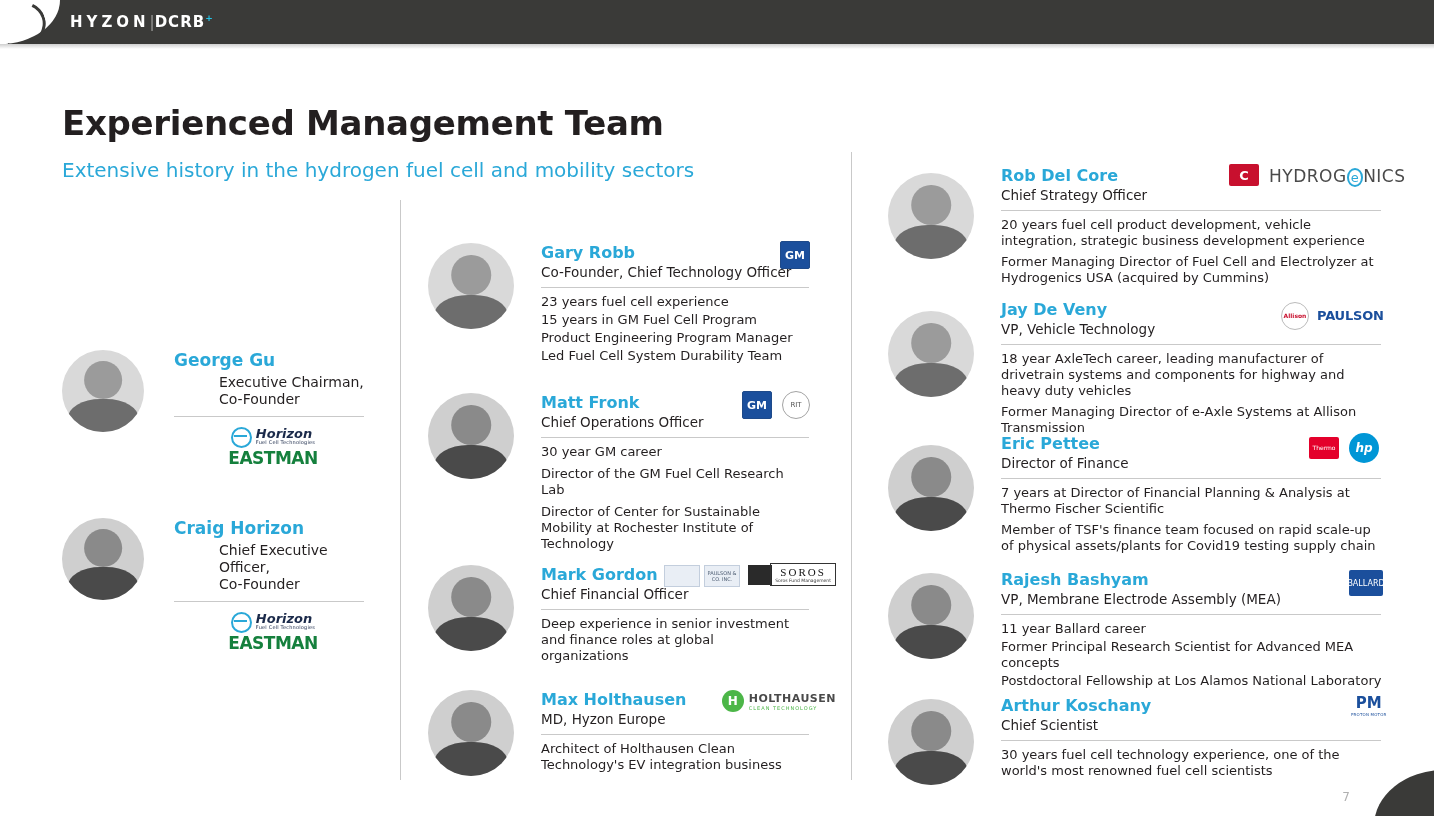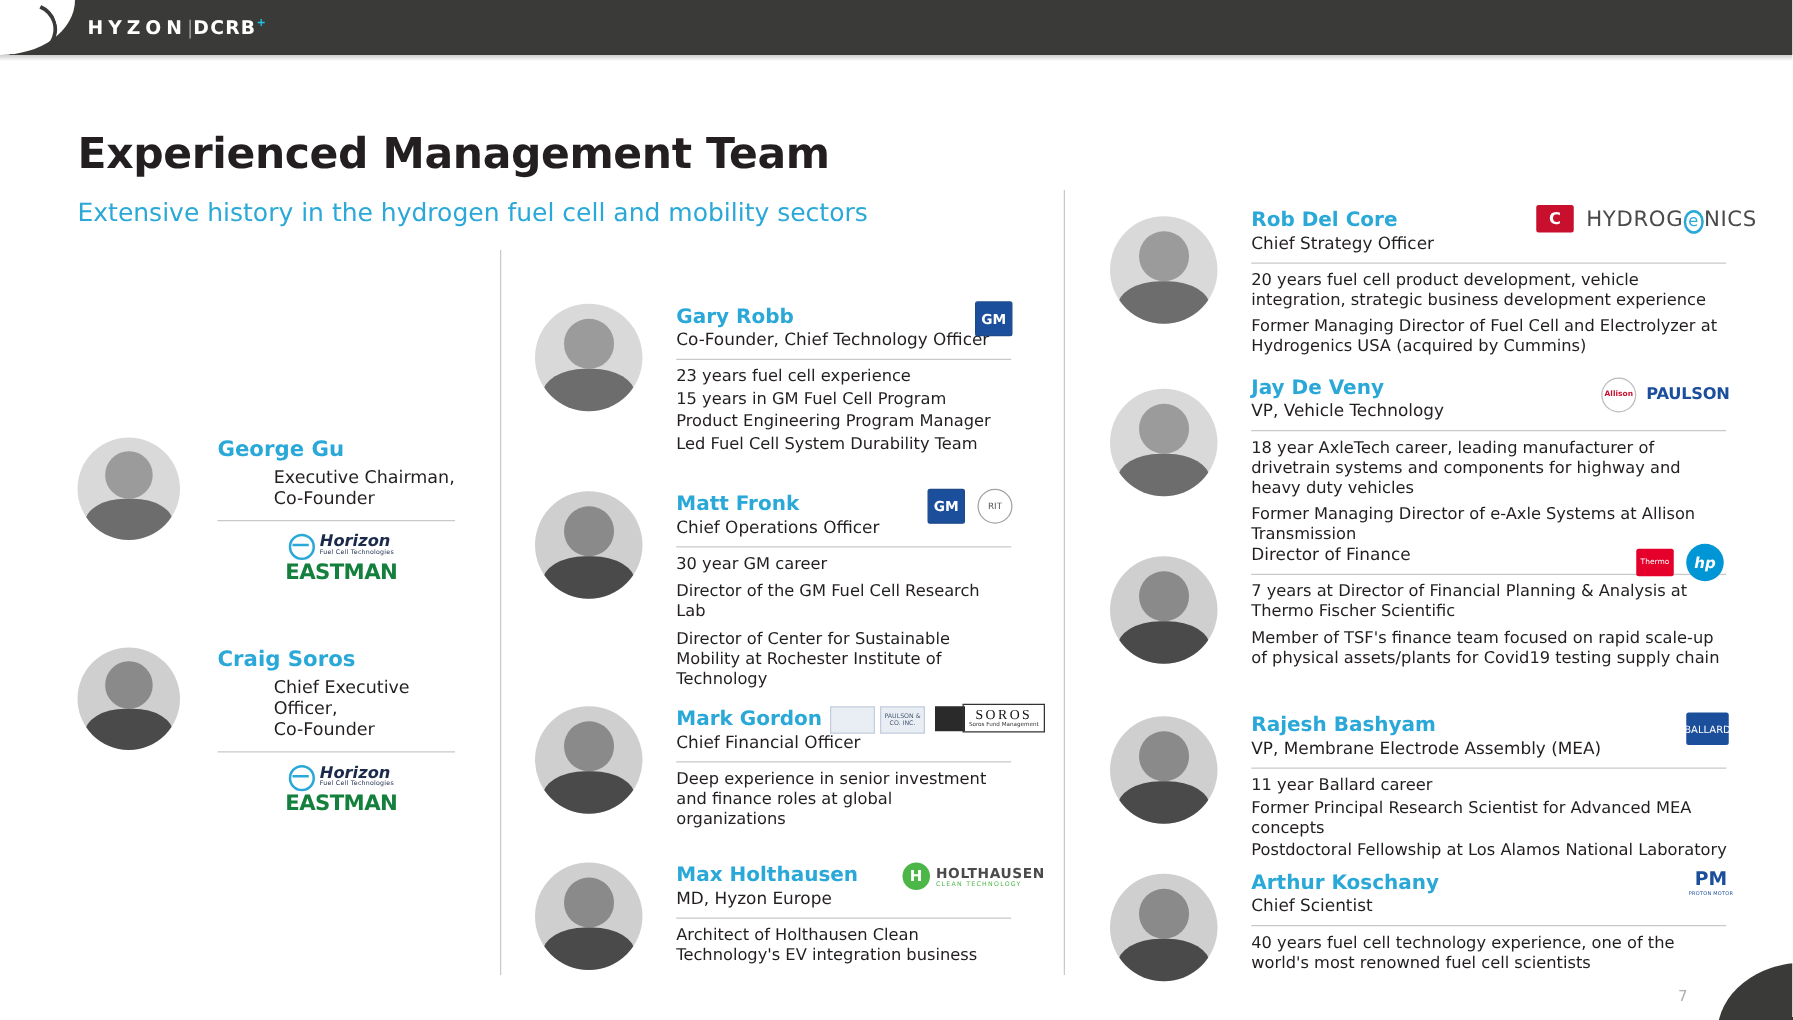--- a/index.html
+++ b/index.html
@@ -188,21 +188,21 @@
     </div>
   </div>
 </div>
 
 <div class="person left-person" style="left:62px;top:518px;width:310px;">
   <div class="photo dark" style="position:absolute;left:0;top:0;width:82px;height:82px;">
     <div class="head"></div>
       <div class="body"></div>
   </div>
   <div style="margin-left:112px;">
-    <div class="name">Craig Soros</div>
+    <div class="name">Craig Horizon</div>
     <div class="role">
       <div>Chief Executive Officer,</div>
       <div>Co-Founder</div>
     </div>
     <div class="rule" style="margin-top:8px;width:190px;"></div>
     <div class="logos">
       <div class="logo-horizon">
         <div class="ring"></div>
         <div class="txt">
           <div class="t1">Horizon</div>
@@ -335,20 +335,21 @@
 </div>
 
 <div class="person right-person" style="left:888px;top:434px;width:500px;">
   <div class="photo dark" style="position:absolute;left:0;top:11px;width:86px;height:86px;">
     <div class="head"></div>
       <div class="body"></div>
   </div>
   <div style="margin-left:113px;position:relative;">
     <div class="thermo" style="position:absolute;left:308px;top:3px;">Thermo</div>
     <div class="chip hp" style="position:absolute;left:348px;top:-1px;">hp</div>
+    <div class="name">Eric Pettee</div>
     <div class="role">Director of Finance</div>
     <div class="rule" style="margin-top:7px;width:380px;"></div>
     <div class="bullets" style="margin-top:6px;width:382px;">
       <p style="margin-bottom:5px;">7 years at Director of Financial Planning &amp; Analysis at Thermo Fischer Scientific</p>
       <p>Member of TSF's finance team focused on rapid scale-up of physical assets/plants for Covid19 testing supply chain</p>
     </div>
   </div>
 </div>
 
 <div class="person right-person" style="left:888px;top:570px;width:500px;">
@@ -376,19 +377,19 @@
   </div>
   <div style="margin-left:113px;position:relative;">
     <div class="pm" style="position:absolute;left:350px;top:2px;">
       <span>PM</span>
       <small>PROTON MOTOR</small>
     </div>
     <div class="name">Arthur Koschany</div>
     <div class="role">Chief Scientist</div>
     <div class="rule" style="margin-top:7px;width:380px;"></div>
     <div class="bullets" style="margin-top:6px;width:380px;">
-      <p>40 years fuel cell technology experience, one of the world's most renowned fuel cell scientists</p>
+      <p>30 years fuel cell technology experience, one of the world's most renowned fuel cell scientists</p>
     </div>
   </div>
 </div>
 
 <div class="page-num">7</div>
 <div class="corner"></div>
 
 </body></html>

